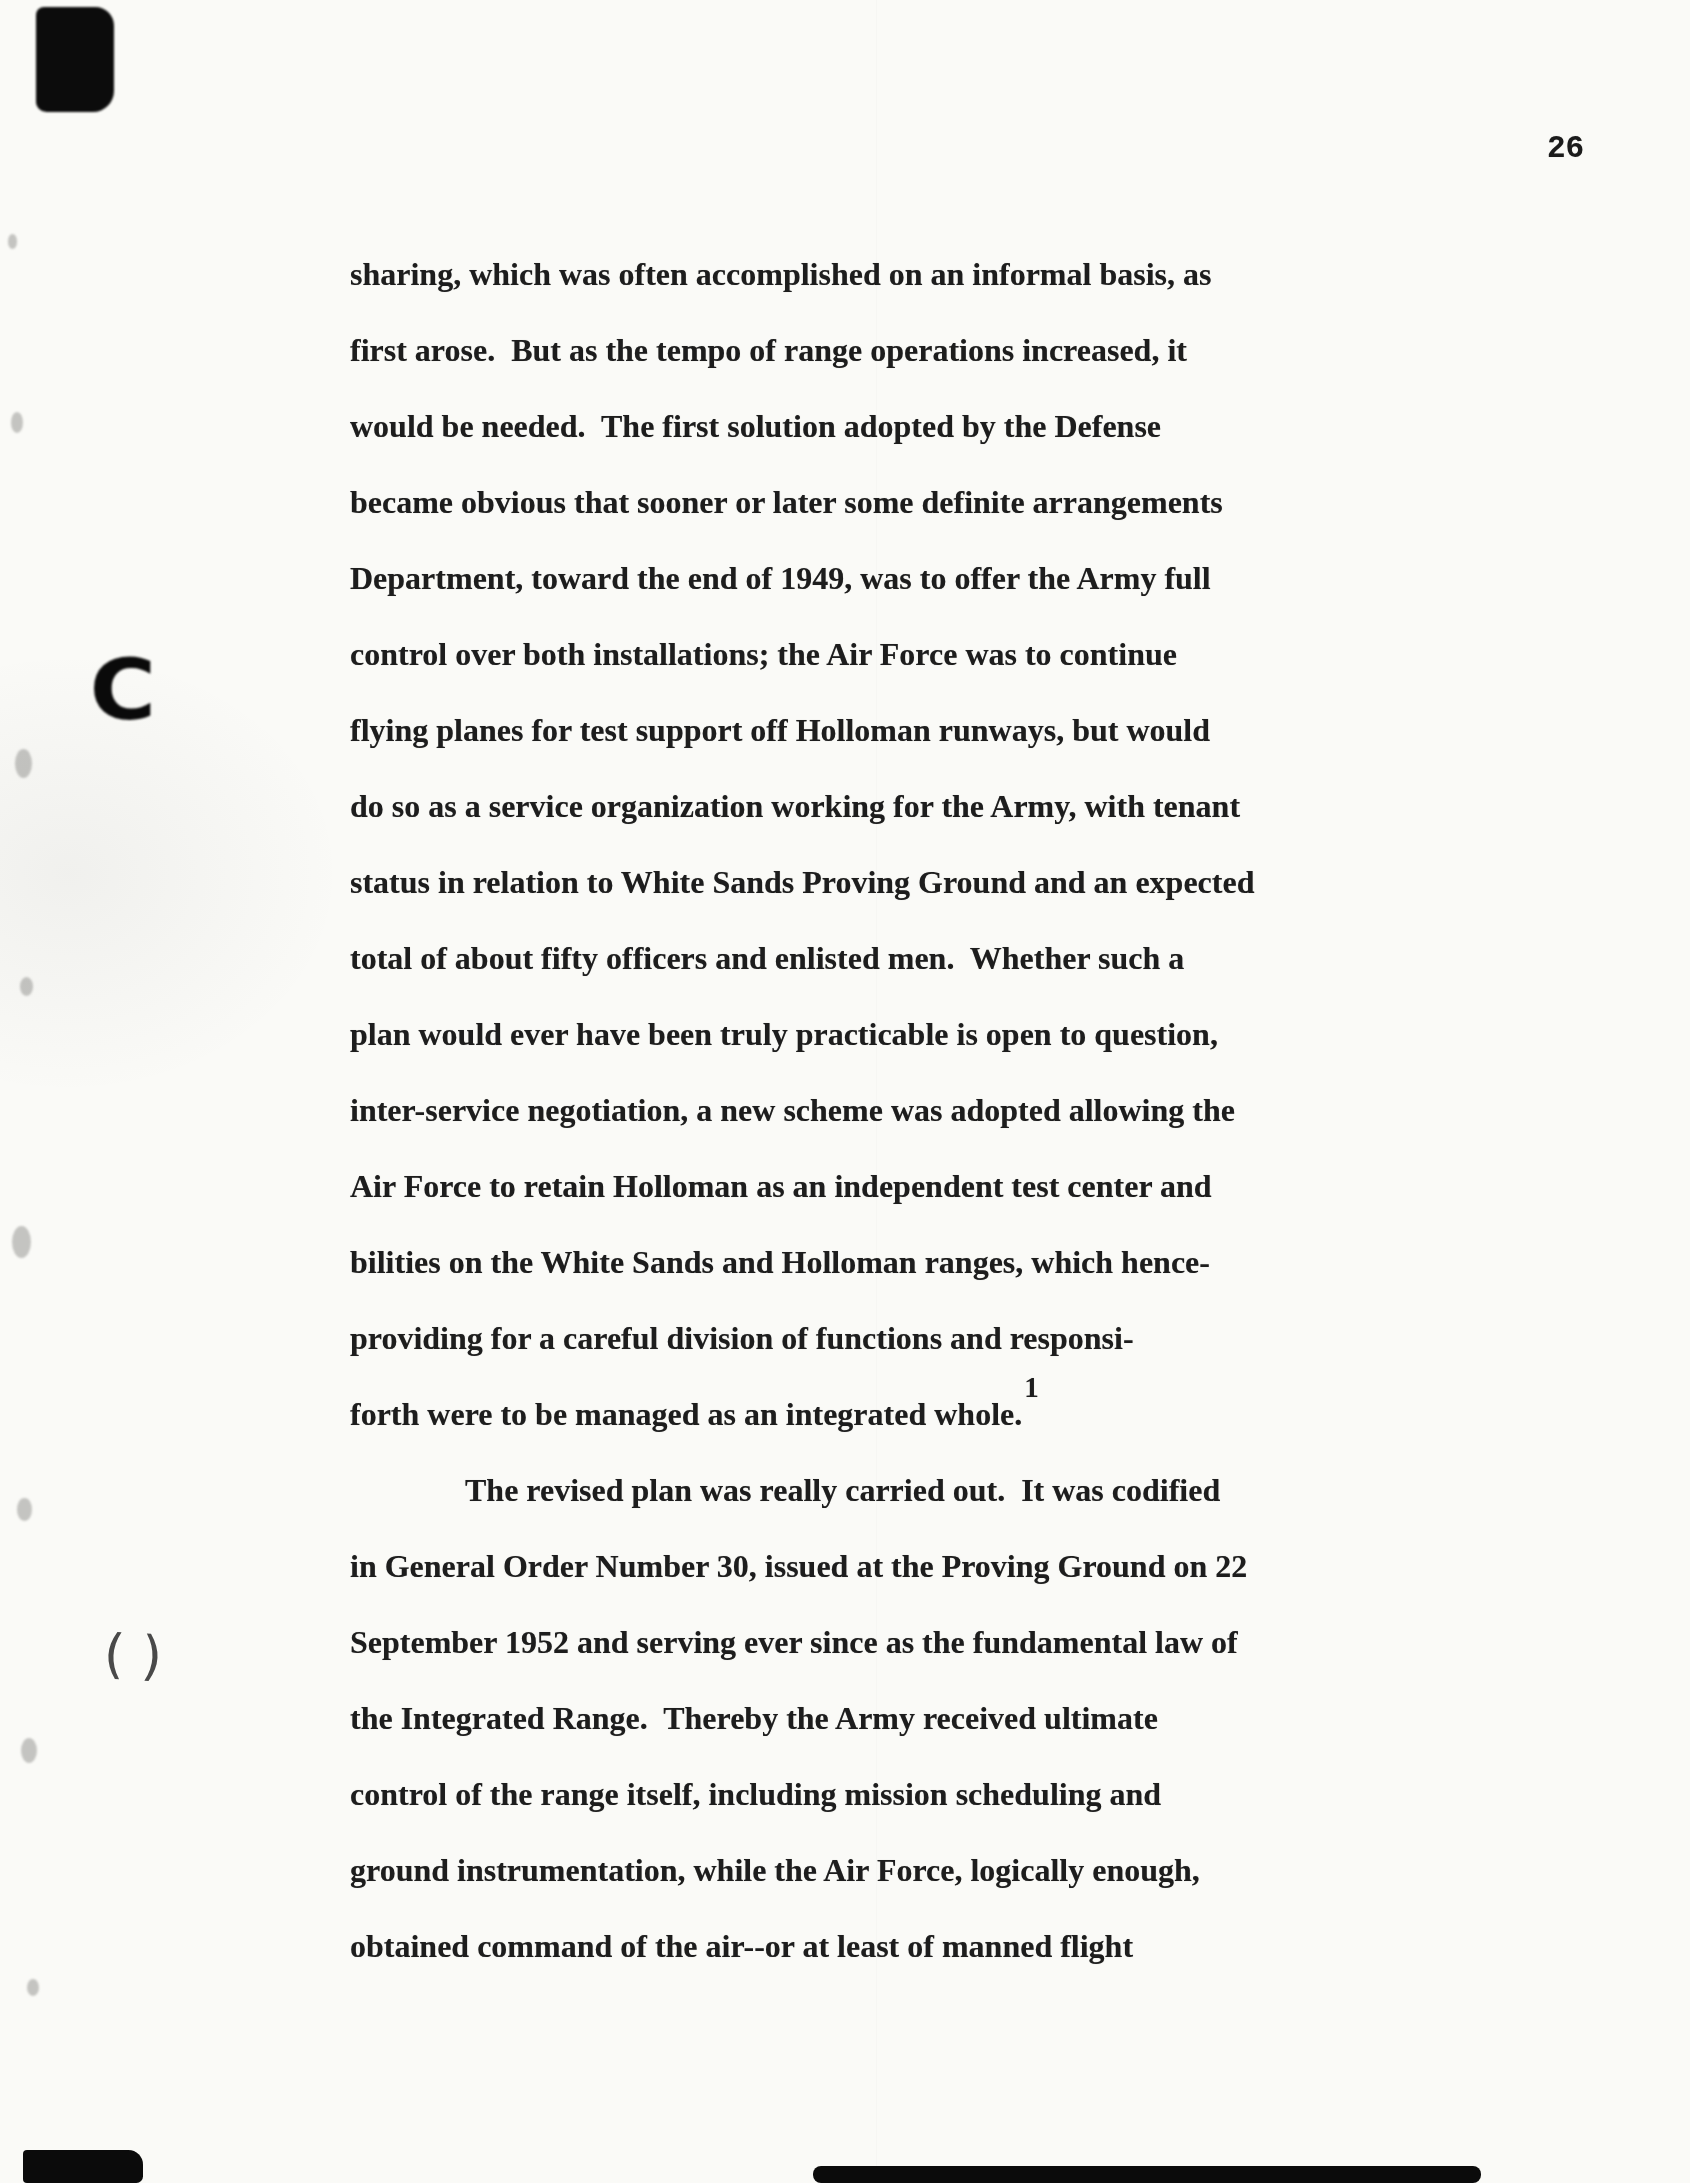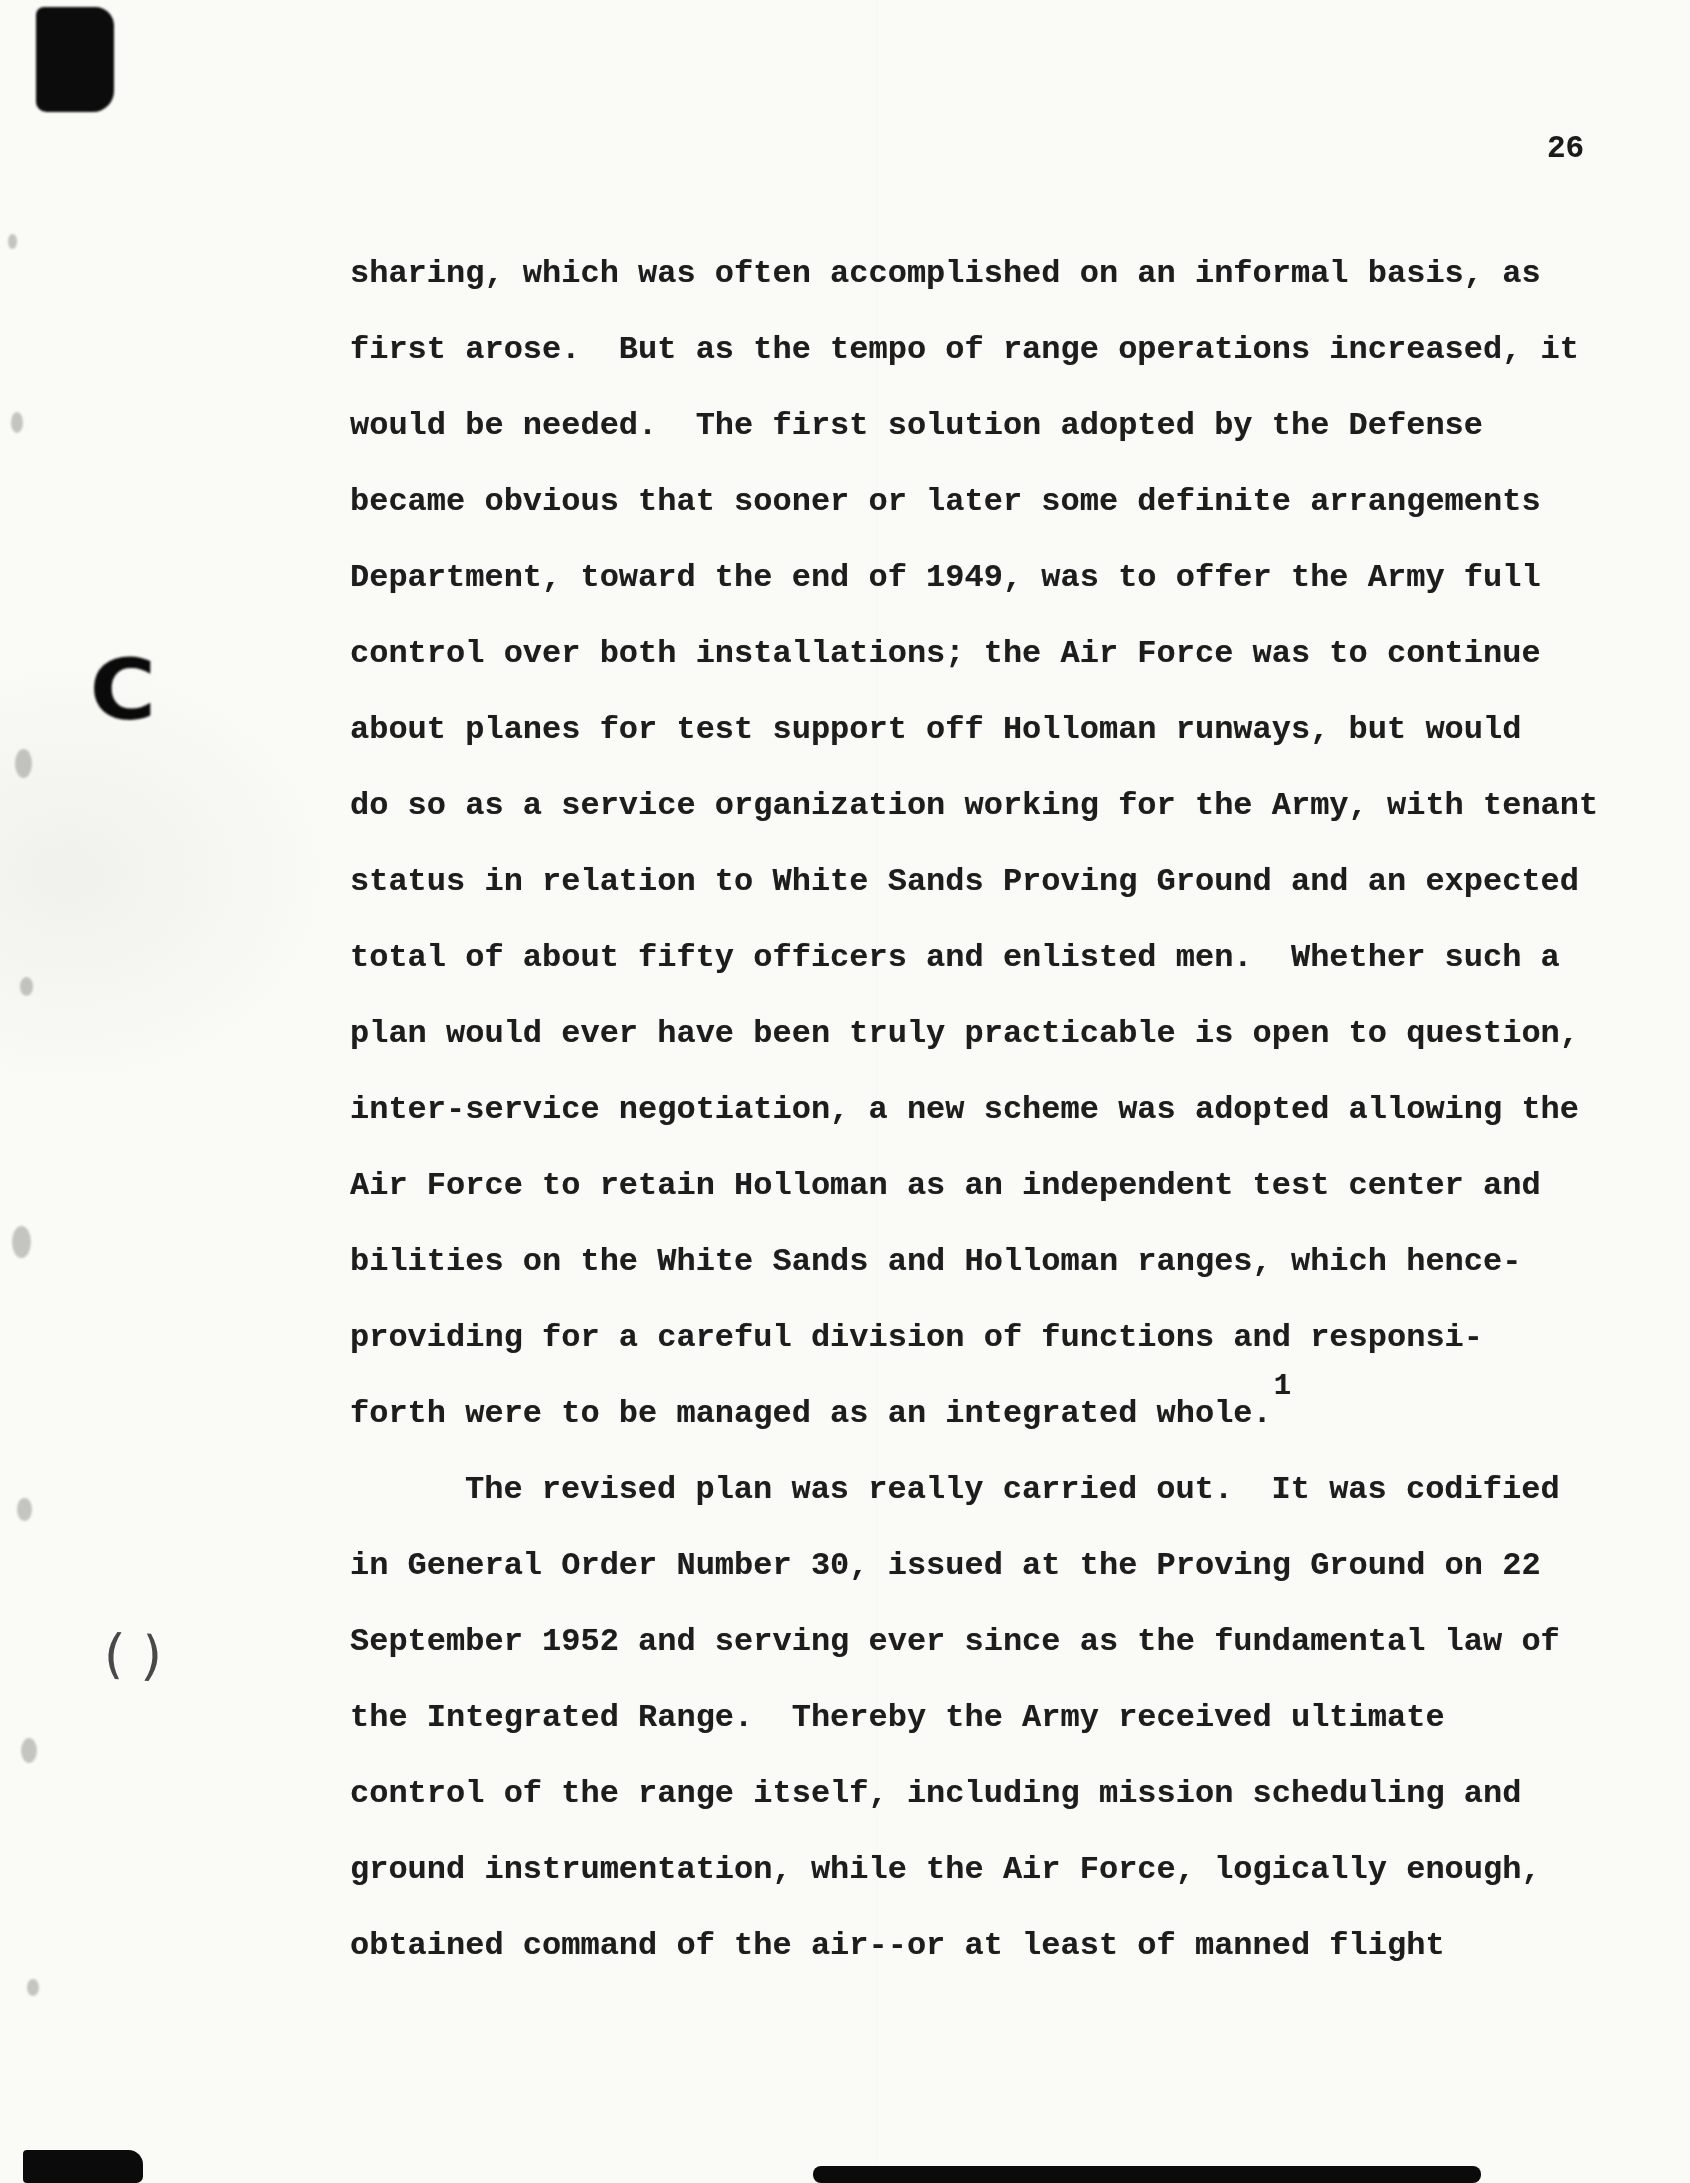--- a/index.html
+++ b/index.html
@@ -28,20 +28,21 @@
     left: 1525px; top: 131px;
     font-size: 31px; font-weight: 700;
     color: #1b1b1b;
     text-shadow: 0 0 0.7px rgba(20,20,20,0.35);
     margin-left: 22px;
   }
   .textblock {
     position: absolute;
     left: 350px; top: 236px;
     width: 1268px;
+    font-family: Liberation Serif, serif;
   }
   .line {
     height: 76px;
     line-height: 76px;
     font-size: 32px;
     font-weight: 700;
     color: #1d1d1d;
     white-space: pre;
     text-shadow: 0 0 0.7px rgba(25,25,25,0.4);
   }
@@ -128,21 +129,21 @@
 
   <div class="page-number">26</div>
 
   <div class="textblock">
     <div class="line">sharing, which was often accomplished on an informal basis, as</div>
     <div class="line">first arose.  But as the tempo of range operations increased, it</div>
     <div class="line">would be needed.  The first solution adopted by the Defense</div>
     <div class="line">became obvious that sooner or later some definite arrangements</div>
     <div class="line">Department, toward the end of 1949, was to offer the Army full</div>
     <div class="line">control over both installations; the Air Force was to continue</div>
-    <div class="line">about planes for test support off Holloman runways, but would</div>
+    <div class="line">flying planes for test support off Holloman runways, but would</div>
     <div class="line">do so as a service organization working for the Army, with tenant</div>
     <div class="line">status in relation to White Sands Proving Ground and an expected</div>
     <div class="line">total of about fifty officers and enlisted men.  Whether such a</div>
     <div class="line">plan would ever have been truly practicable is open to question,</div>
     <div class="line">inter-service negotiation, a new scheme was adopted allowing the</div>
     <div class="line">Air Force to retain Holloman as an independent test center and</div>
     <div class="line">bilities on the White Sands and Holloman ranges, which hence-</div>
     <div class="line">providing for a careful division of functions and responsi-</div>
     <div class="line"><span>forth were to be managed as an integrated whole.</span><sup class="fn">1</sup></div>
     <div class="line indent">The revised plan was really carried out.  It was codified</div>

